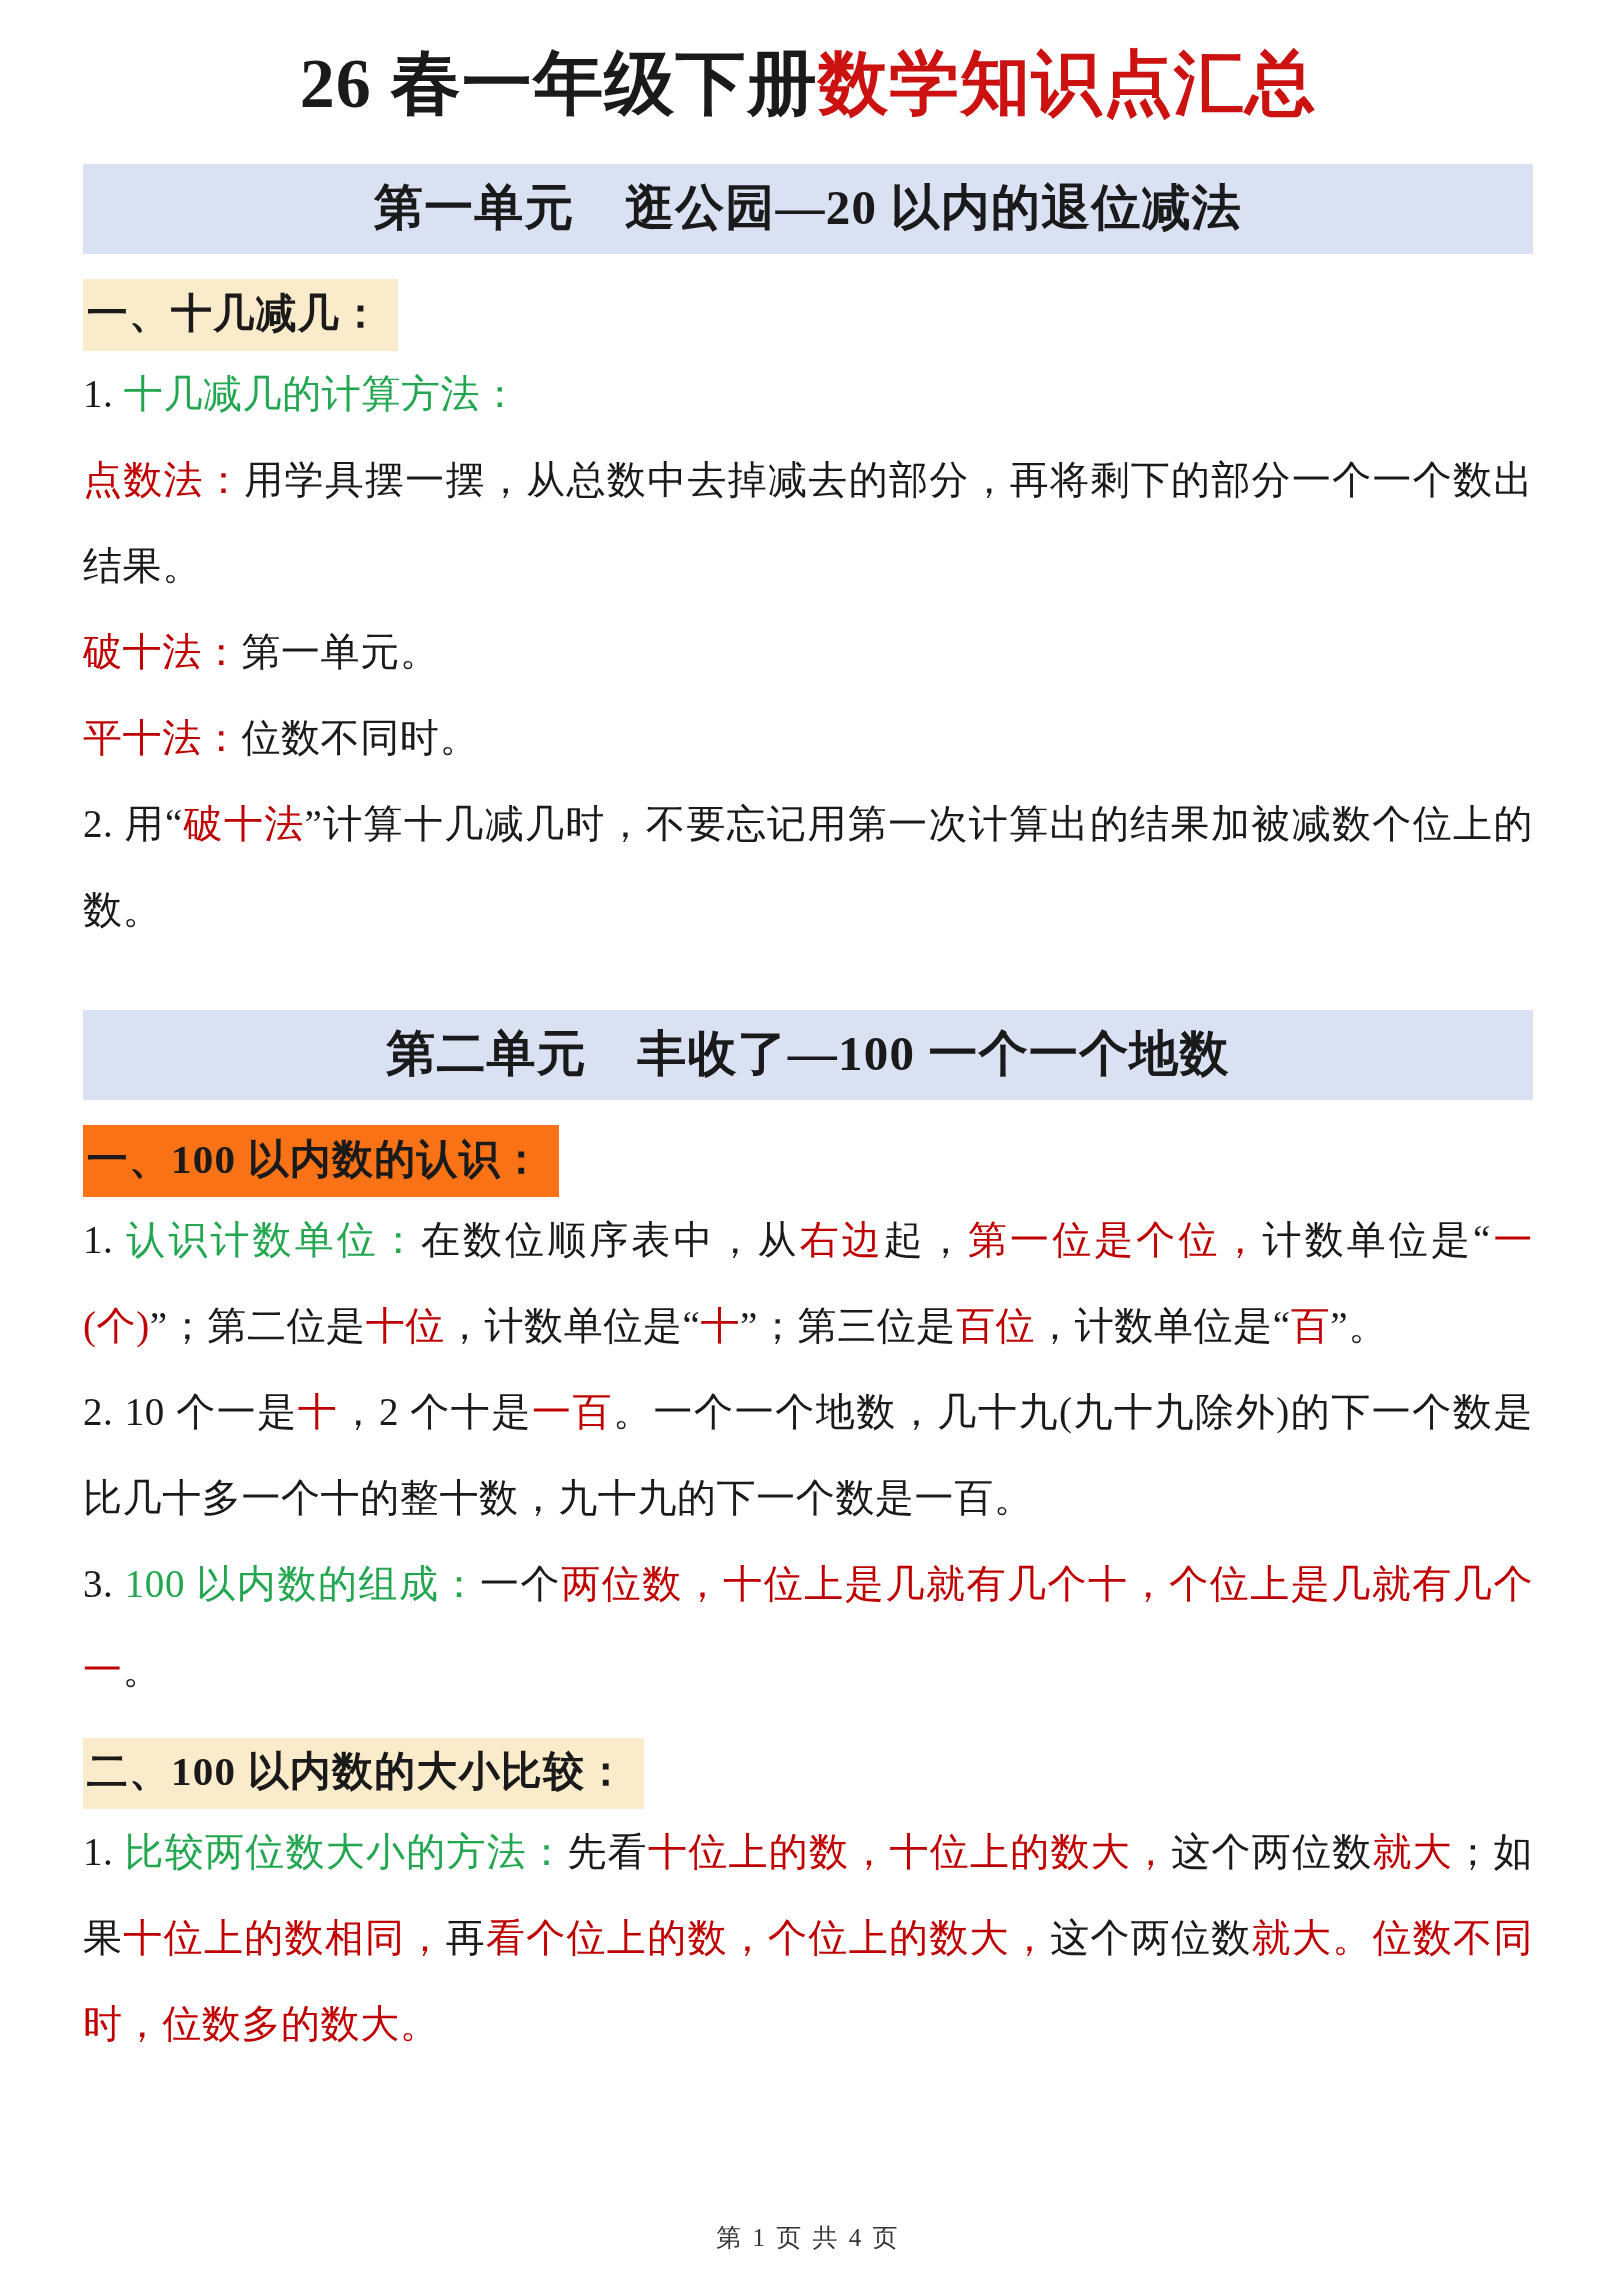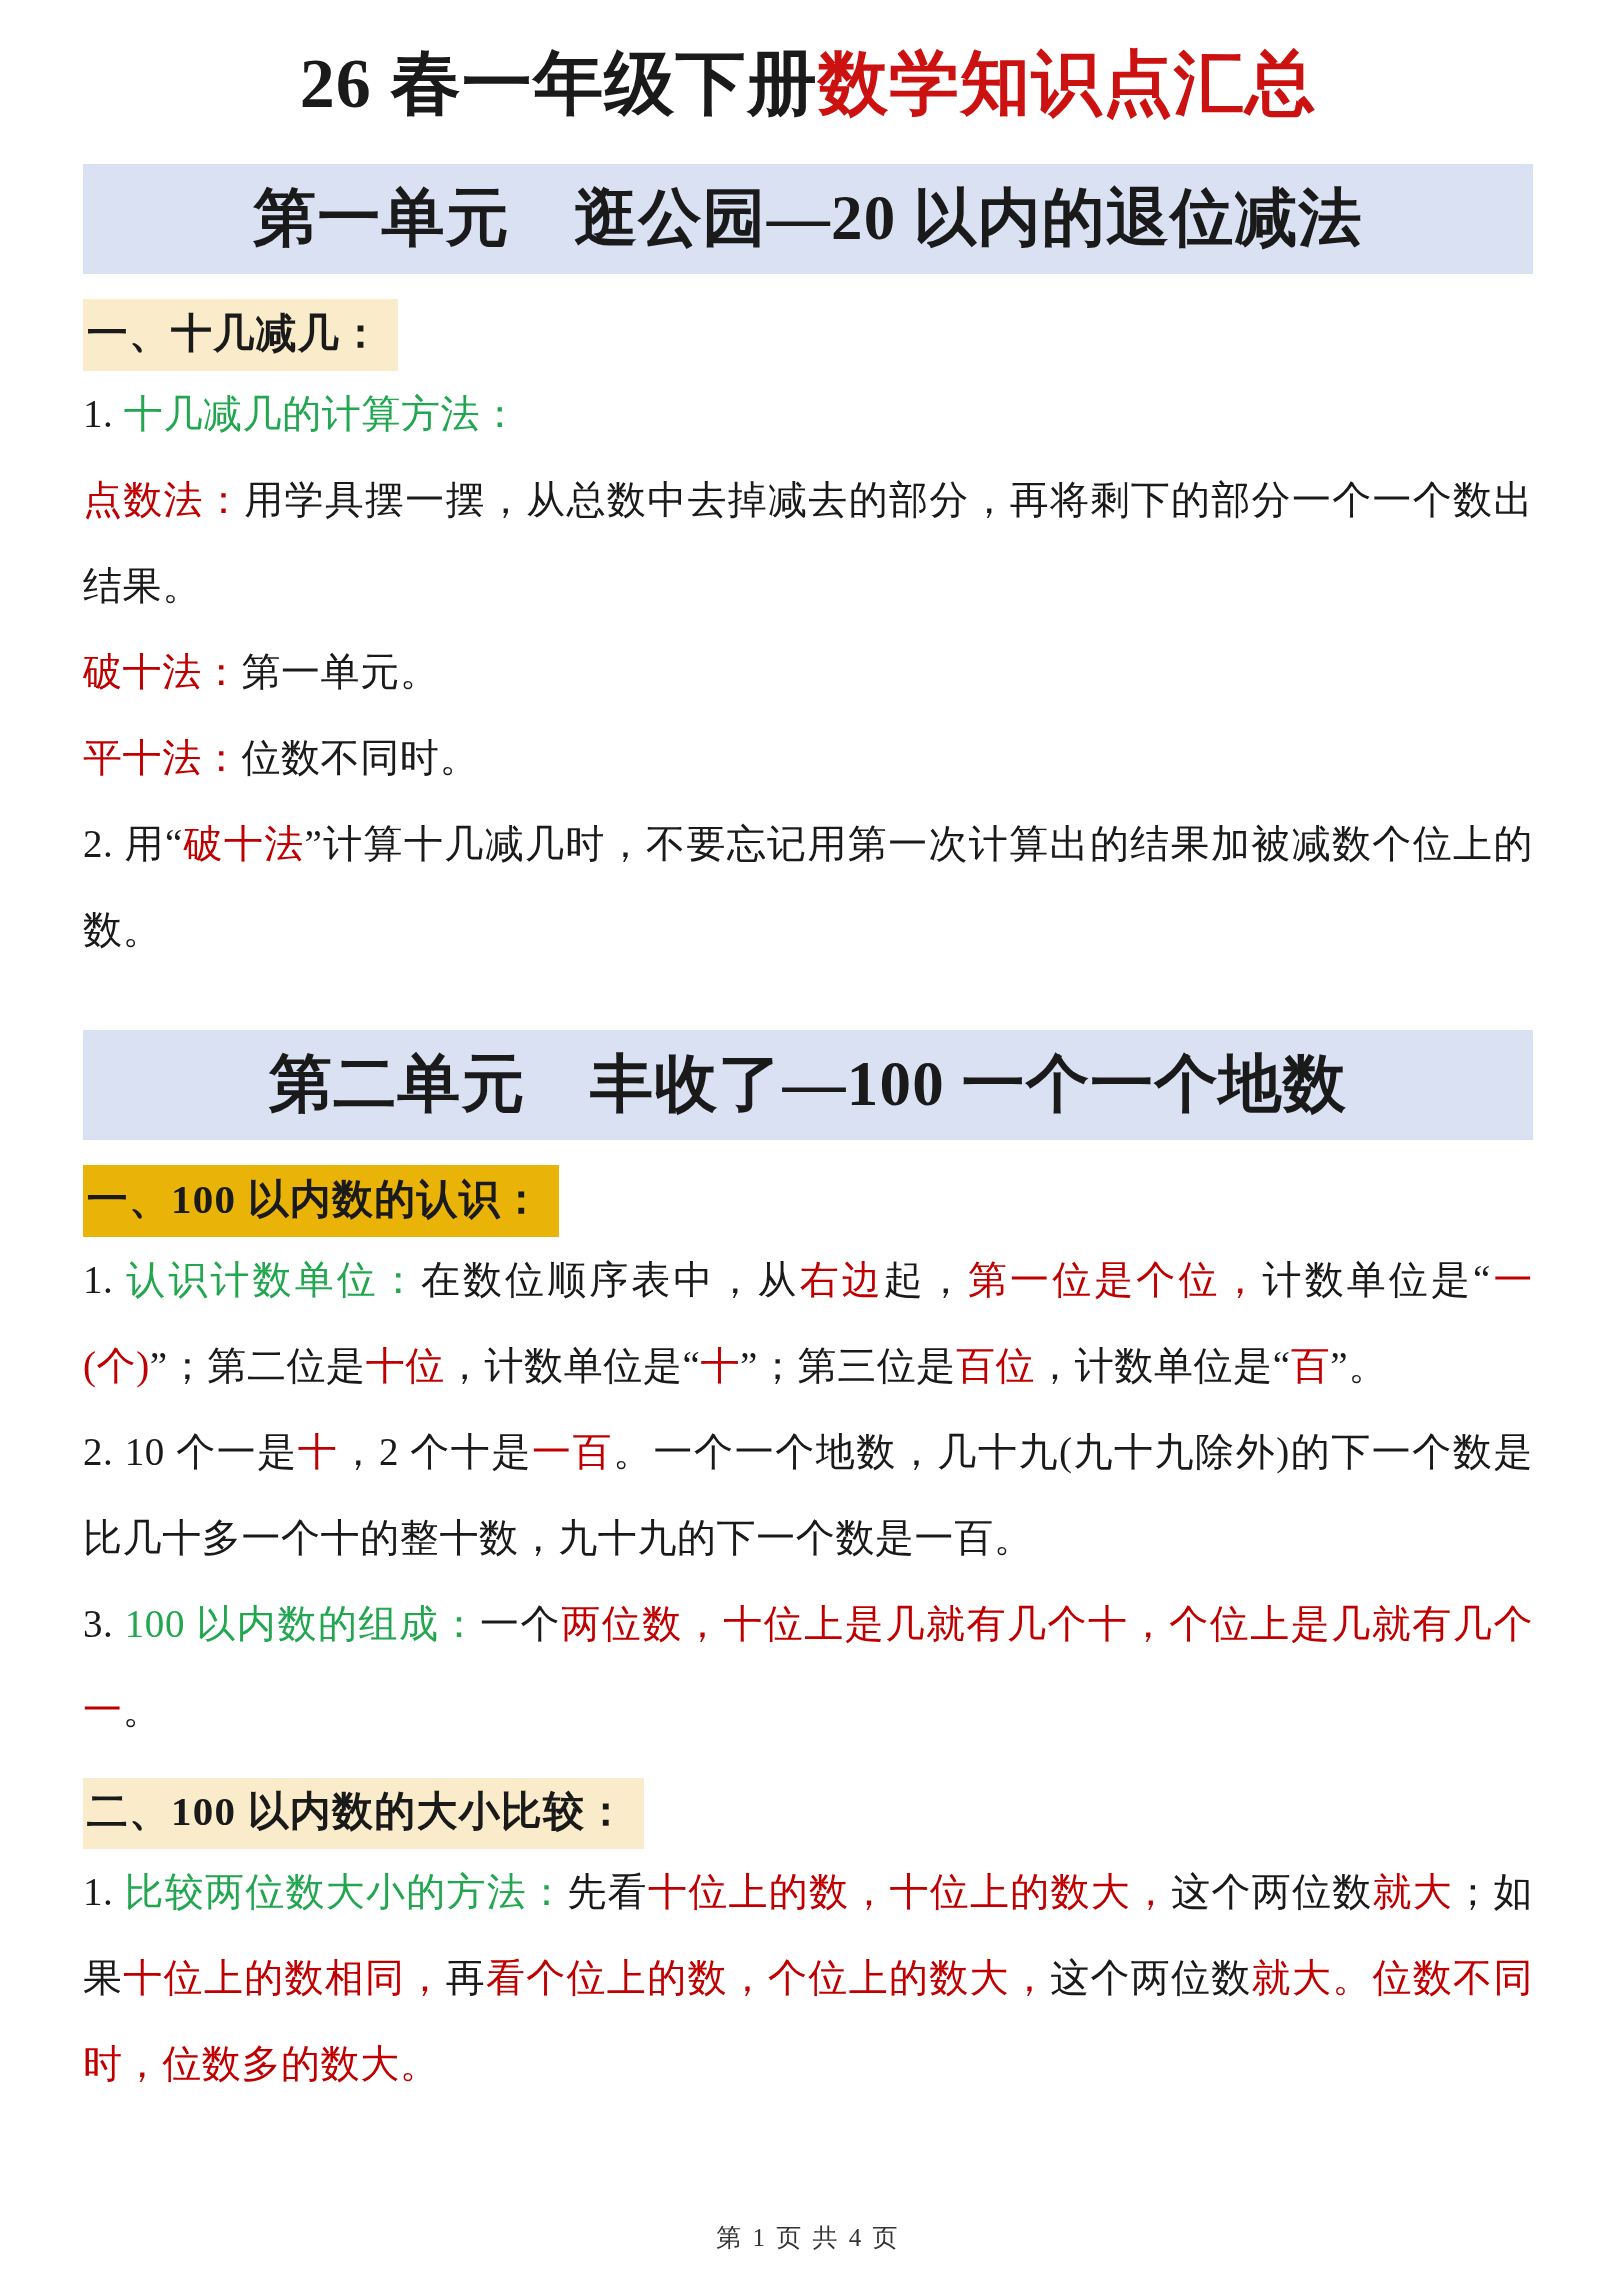--- a/index.html
+++ b/index.html
@@ -20,21 +20,21 @@
     padding-top: 37px;
     text-align: center;
     font-size: 70px;
     font-weight: bold;
     letter-spacing: 1.2px;
     white-space: nowrap;
   }
   .band {
     margin-top: 32.5px;
     text-align: center;
-    font-size: 63px;
+    font-size: 49px;
     font-weight: bold;
     padding: 11.2px 0 13.7px 0;
     letter-spacing: 1.2px;
   }
   .hl-wrap { margin-top: 25px; }
   .hl {
     display: inline-block;
     font-size: 41px;
     font-weight: bold;
     padding: 6.2px 16.2px 10px 3.7px;
@@ -67,21 +67,21 @@
 
   <main>
       <div class="band" style="background: rgb(218, 225, 243);">第一单元　逛公园—20 以内的退位减法</div>
       <div class="hl-wrap"><span class="hl" style="background: rgb(250, 236, 203);">一、十几减几：</span></div>
       <p class="para"><span style="color: rgb(26, 26, 26);">1. </span><span style="color: rgb(34, 167, 80);">十几减几的计算方法：</span></p>
       <p class="para"><span style="color: rgb(192, 0, 0);">点数法：</span><span style="color: rgb(26, 26, 26);">用学具摆一摆，从总数中去掉减去的部分，再将剩下的部分一个一个数出结果。</span></p>
       <p class="para"><span style="color: rgb(192, 0, 0);">破十法：</span><span style="color: rgb(26, 26, 26);">第一单元。</span></p>
       <p class="para"><span style="color: rgb(192, 0, 0);">平十法：</span><span style="color: rgb(26, 26, 26);">位数不同时。</span></p>
       <p class="para"><span style="color: rgb(26, 26, 26);">2. 用“</span><span style="color: rgb(192, 0, 0);">破十法</span><span style="color: rgb(26, 26, 26);">”计算十几减几时，不要忘记用第一次计算出的结果加被减数个位上的数。</span></p>
       <div class="band sec2-band" style="background: rgb(218, 225, 243);">第二单元　丰收了—100 一个一个地数</div>
-      <div class="hl-wrap"><span class="hl" style="background: #eab308;">一、100 以内数的认识：</span></div>
+      <div class="hl-wrap"><span class="hl" style="background: #f97316;">一、100 以内数的认识：</span></div>
       <p class="para"><span style="color: rgb(26, 26, 26);">1. </span><span style="color: rgb(34, 167, 80);">认识计数单位：</span><span style="color: rgb(26, 26, 26);">在数位顺序表中，从</span><span style="color: rgb(192, 0, 0);">右边</span><span style="color: rgb(26, 26, 26);">起，</span><span style="color: rgb(192, 0, 0);">第一位是个位，</span><span style="color: rgb(26, 26, 26);">计数单位是“</span><span style="color: rgb(192, 0, 0);">一(个)</span><span style="color: rgb(26, 26, 26);">”；第二位是</span><span style="color: rgb(192, 0, 0);">十位</span><span style="color: rgb(26, 26, 26);">，计数单位是“</span><span style="color: rgb(192, 0, 0);">十</span><span style="color: rgb(26, 26, 26);">”；第三位是</span><span style="color: rgb(192, 0, 0);">百位</span><span style="color: rgb(26, 26, 26);">，计数单位是“</span><span style="color: rgb(192, 0, 0);">百</span><span style="color: rgb(26, 26, 26);">”。</span></p>
       <p class="para"><span style="color: rgb(26, 26, 26);">2. 10 个一是</span><span style="color: rgb(192, 0, 0);">十</span><span style="color: rgb(26, 26, 26);">，2 个十是</span><span style="color: rgb(192, 0, 0);">一百</span><span style="color: rgb(26, 26, 26);">。一个一个地数，几十九(九十九除外)的下一个数是比几十多一个十的整十数，九十九的下一个数是一百。</span></p>
       <p class="para"><span style="color: rgb(26, 26, 26);">3. </span><span style="color: rgb(34, 167, 80);">100 以内数的组成：</span><span style="color: rgb(26, 26, 26);">一个</span><span style="color: rgb(192, 0, 0);">两位数，十位上是几就有几个十，个位上是几就有几个一</span><span style="color: rgb(26, 26, 26);">。</span></p>
       <div class="hl-wrap"><span class="hl" style="background: rgb(250, 236, 203);">二、100 以内数的大小比较：</span></div>
       <p class="para"><span style="color: rgb(26, 26, 26);">1. </span><span style="color: rgb(34, 167, 80);">比较两位数大小的方法：</span><span style="color: rgb(26, 26, 26);">先看</span><span style="color: rgb(192, 0, 0);">十位上的数，十位上的数大，</span><span style="color: rgb(26, 26, 26);">这个两位数</span><span style="color: rgb(192, 0, 0);">就大</span><span style="color: rgb(26, 26, 26);">；如果</span><span style="color: rgb(192, 0, 0);">十位上的数相同，</span><span style="color: rgb(26, 26, 26);">再</span><span style="color: rgb(192, 0, 0);">看个位上的数，个位上的数大，</span><span style="color: rgb(26, 26, 26);">这个两位数</span><span style="color: rgb(192, 0, 0);">就大。位数不同时，位数多的数大。</span></p>
     </main>
 
   <div class="footer">第 1 页 共 4 页</div>
 </div>
 

